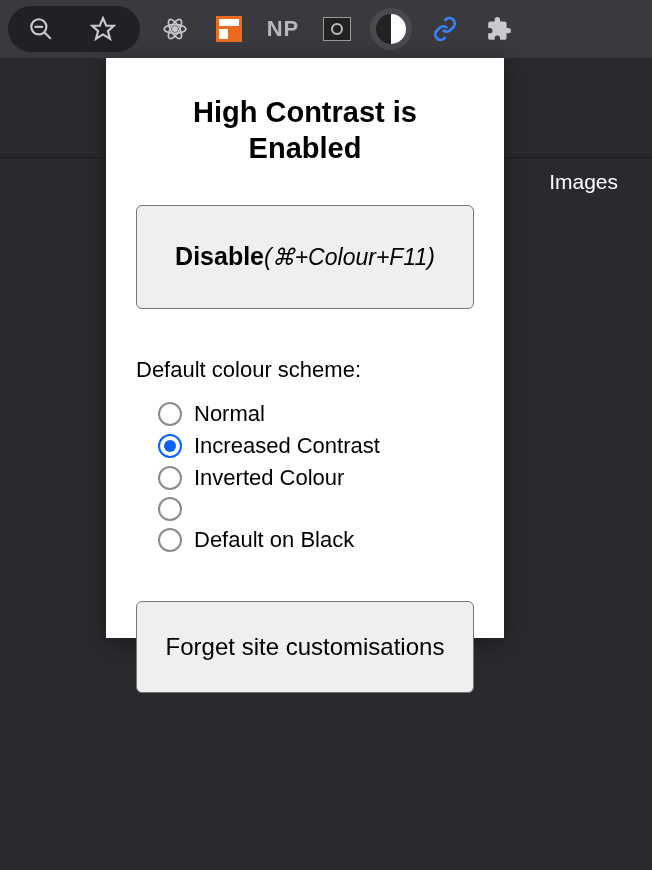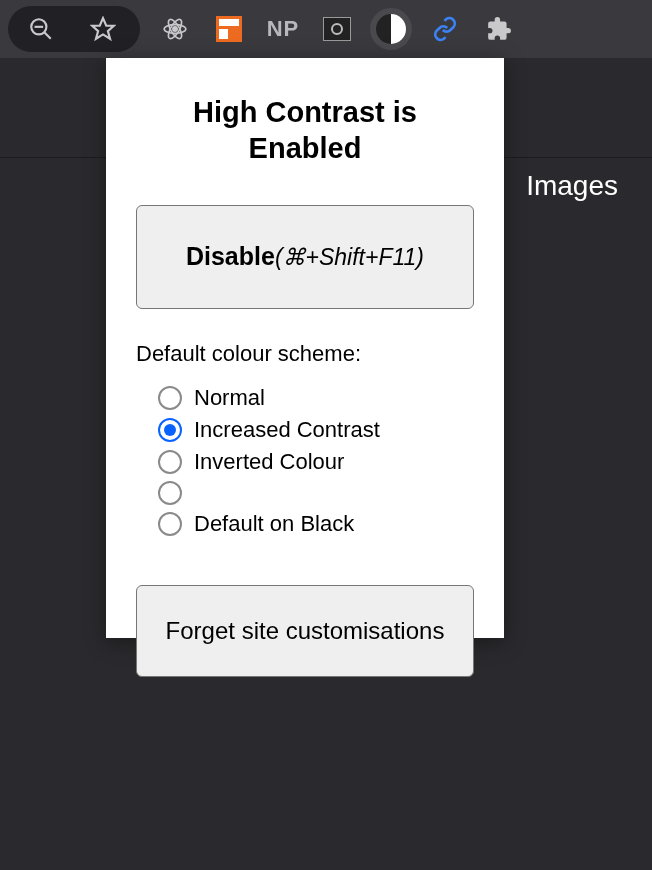--- a/index.html
+++ b/index.html
@@ -76,21 +76,21 @@
   
   .secondary-bar {
     height: 100px;
     border-bottom: 1px solid #1c1c1f;
   }
   .nav-row {
     position: absolute;
     top: 170px;
     right: 34px;
     color: #fff;
-    font-size: 28px;
+    font-size: 21px;
   }
 
   
   .popup {
     position: absolute;
     top: 58px;
     left: 106px;
     width: 398px;
     height: 580px;
     background: #fff;
@@ -130,21 +130,21 @@
   .big-button .btn-sub {
     font-size: 23px;
     font-style: italic;
     color: #000;
     margin-top: 2px;
   }
   .scheme-label {
     align-self: flex-start;
     font-size: 22px;
     color: #000;
-    margin-top: 32px;
+    margin-top: 48px;
     margin-bottom: 18px;
   }
   .radio-group {
     align-self: flex-start;
     padding-left: 22px;
     display: flex;
     flex-direction: column;
     gap: 6px;
     margin-bottom: 48px;
   }
@@ -239,21 +239,21 @@
 
 <div class="secondary-bar"></div>
 
 <div class="nav-row">Images</div>
 
 <div class="popup">
   <h1>High Contrast is Enabled</h1>
 
   <button class="big-button">
     <span class="btn-title">Disable</span>
-    <span class="btn-sub">(⌘+Shift+F11)</span>
+    <span class="btn-sub">(⌘+Colour+F11)</span>
   </button>
 
   <div class="scheme-label">Default colour scheme:</div>
 
   <div class="radio-group" id="radio-group">
       <div class="radio-option">
         <span class="radio-outer">
           <span class="radio-inner"></span>
         </span>
         <span class="radio-label">Normal</span>

